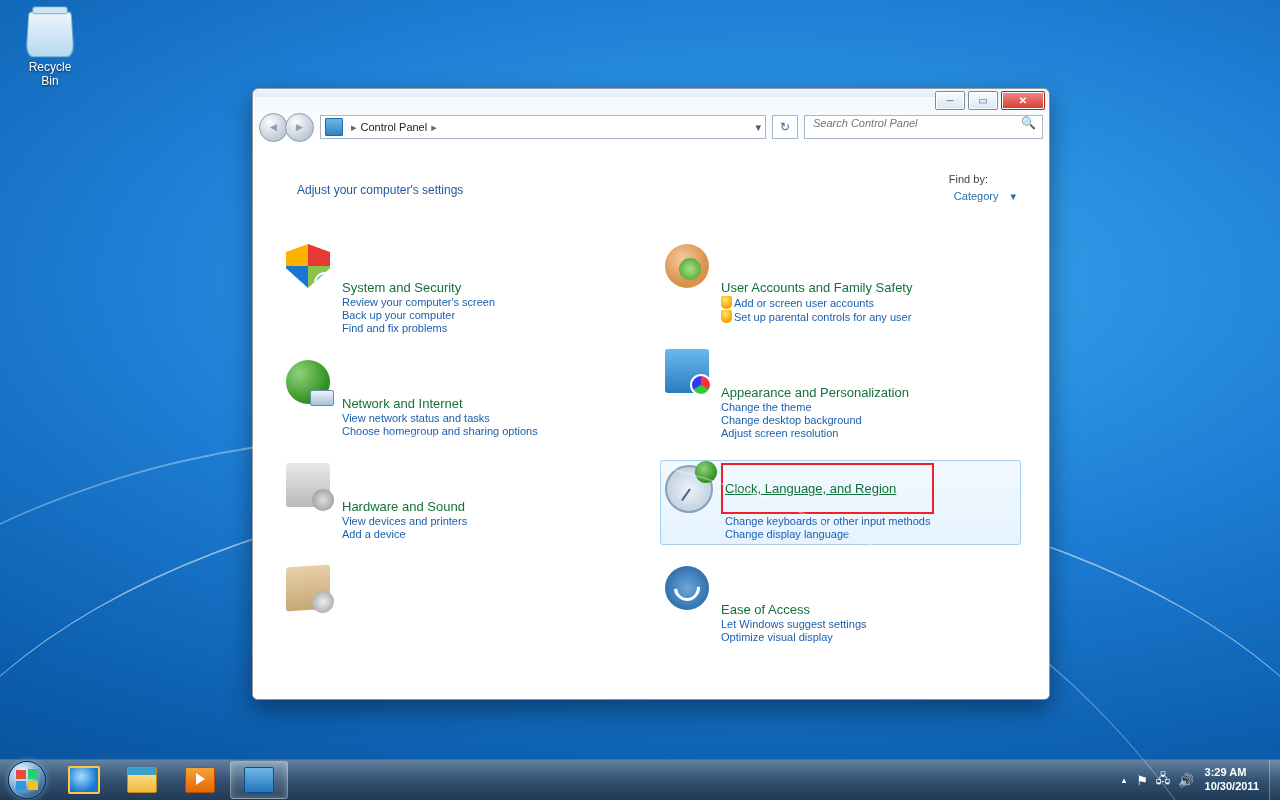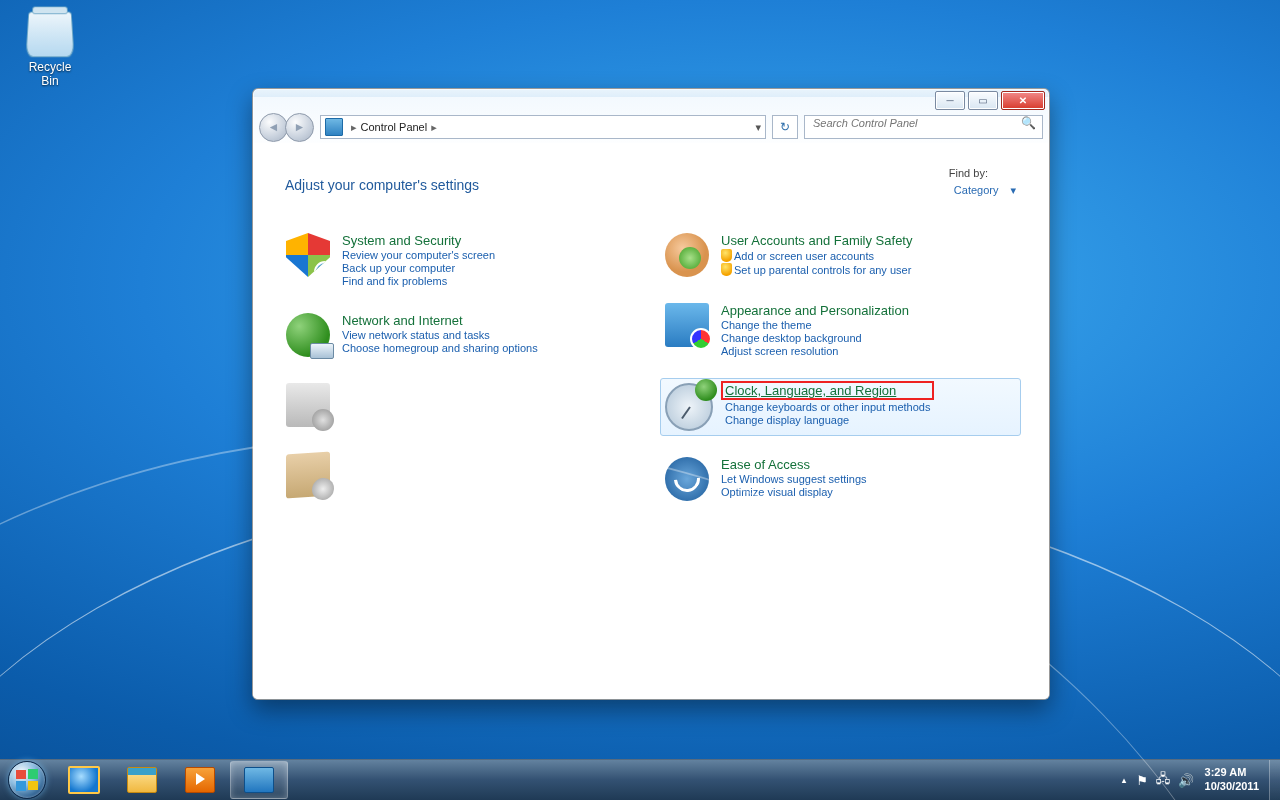--- a/index.html
+++ b/index.html
@@ -22,32 +22,32 @@
 .addr{flex:1;height:22px;border:1px solid #a9b7c9;background:#fff;display:flex;align-items:center;padding:0 4px;font-size:11px;color:#222;}
 .addr .ic{width:16px;height:16px;background:linear-gradient(#6fb8e4,#2f82c2);border:1px solid #1d6ba7;border-radius:1px;margin-right:4px;}
 .addr .arrow{color:#666;margin:0 4px;}
 .addr .drop{margin-left:auto;color:#555;}
 .refresh{width:24px;height:22px;border:1px solid #a9b7c9;background:#fff;display:flex;align-items:center;justify-content:center;color:#2c6daa;}
 .search{width:225px;height:22px;border:1px solid #a9b7c9;background:#fff;display:flex;align-items:flex-start;padding:0 6px;}
 .search input{border:0;outline:0;flex:1;font-family:inherit;font-size:11px;font-style:italic;color:#888;background:transparent;}
 .search .sic{color:#3a79b7;}
 .body{flex:1;padding:24px 28px 10px 28px;background:#fff;border-radius:0 0 5px 5px;overflow:hidden;}
 .hdr{display:flex;justify-content:space-between;align-items:center;margin-bottom:26px;}
-.hdr h1{margin:4px;font-size:14px;font-weight:400;color:#215a9c;}
+.hdr h1{margin:16px;font-size:12px;font-weight:400;color:#215a9c;}
 .viewby{font-size:11px;color:#444;}
 .viewby .cat{color:#2a6bb3;}
 .cols{display:flex;gap:18px;}
 .col{flex:1;display:flex;flex-direction:column;gap:16px;}
 .cat{display:flex;gap:12px;padding:4px;border:1px solid transparent;border-radius:3px;}
 .cat.hover{background:linear-gradient(#f2f9ff,#e6f3ff);border-color:#a6cdee;}
 .cic{width:44px;height:44px;flex:none;border-radius:4px;}
 .txt{display:flex;flex-direction:column;gap:1px;}
-.title{font-size:13px;color:#14713a;cursor:pointer;}
+.title{font-size:13px;color:#14713a;cursor:pointer;margin-top:36px;}
 .title.hot{text-decoration:underline;}
-.highlight{border:2px solid #e22;display:inline-block;padding:0 2px;margin:-2px -4px 0 -4px;}
+.highlight{border:2px solid #e22;display:inline-block;padding:16px 2px;margin:-2px -4px 0 -4px;}
 .link{font-size:11px;color:#1b5fae;cursor:pointer;}
 .shll{display:flex;align-items:center;gap:2px;}
 .shll .shd{width:11px;height:13px;background:radial-gradient(circle at 40% 30%,#ffe46a,#f5a300 70%);border-radius:2px 2px 5px 5px;}
 
 .i-sec{background:conic-gradient(#e53935 0 90deg,#8bc34a 90deg 180deg,#1976d2 180deg 270deg,#ffb300 270deg 360deg);clip-path:polygon(50% 0,100% 18%,100% 55%,50% 100%,0 55%,0 18%);position:relative;}
 .i-sec::after{content:"";position:absolute;right:-6px;bottom:-6px;width:18px;height:18px;border-radius:50%;background:linear-gradient(#6cb1e8,#1261ad);border:2px solid #fff;}
 .i-net{background:radial-gradient(circle at 30% 30%,#8fd27b,#2f8e1e 70%);border-radius:50%;position:relative;}
 .i-net::after{content:"";position:absolute;right:-4px;bottom:-2px;width:22px;height:14px;background:linear-gradient(#ecf4fa,#a8c1d6);border:1px solid #6b8aa4;border-radius:2px;}
 .i-hw{background:linear-gradient(#e9e9e9,#b9b9b9);border-radius:3px;position:relative;}
 .i-hw::after{content:"";position:absolute;right:-4px;bottom:-4px;width:22px;height:22px;border-radius:50%;background:radial-gradient(#e0e0e0,#8d8d8d);}
@@ -145,20 +145,25 @@
           <div class="cat">
             <div class="cic i-net"></div>
             <div class="txt">
               <span class="title">Network and Internet</span>
               <span class="link">View network status and tasks</span>
               <span class="link">Choose homegroup and sharing options</span>
             </div>
           </div>
           <div class="cat">
             <div class="cic i-hw"></div>
+            <div class="txt">
+              <span class="title">Hardware and Sound</span>
+              <span class="link">View devices and printers</span>
+              <span class="link">Add a device</span>
+            </div>
           </div>
           <div class="cat">
             <div class="cic i-prog"></div>
           </div>
         </div>
 
         <div class="col">
           <div class="cat">
             <div class="cic i-user"></div>
             <div class="txt">

